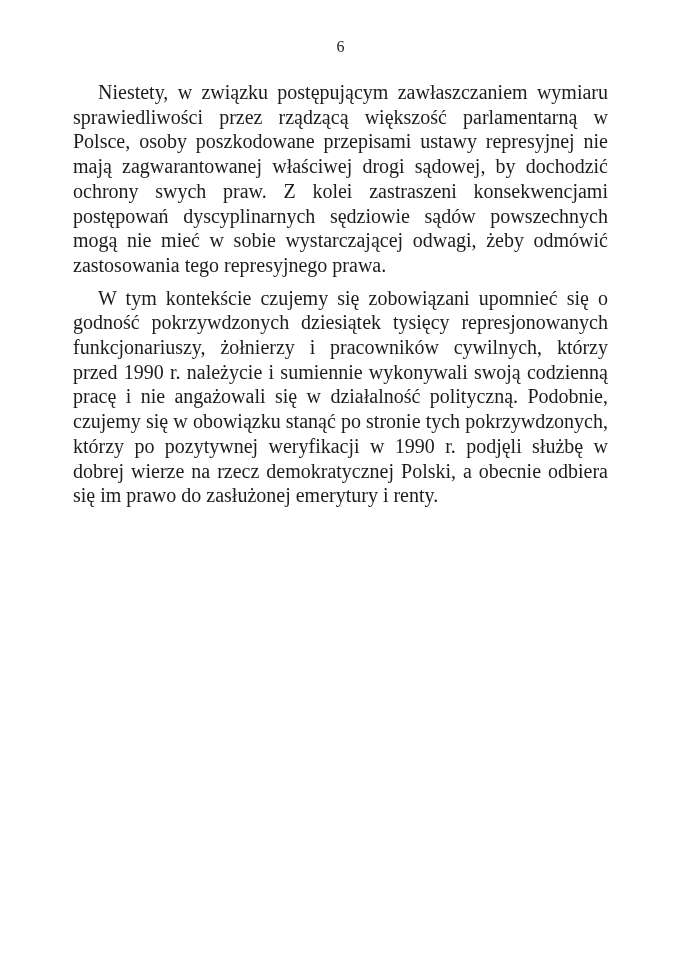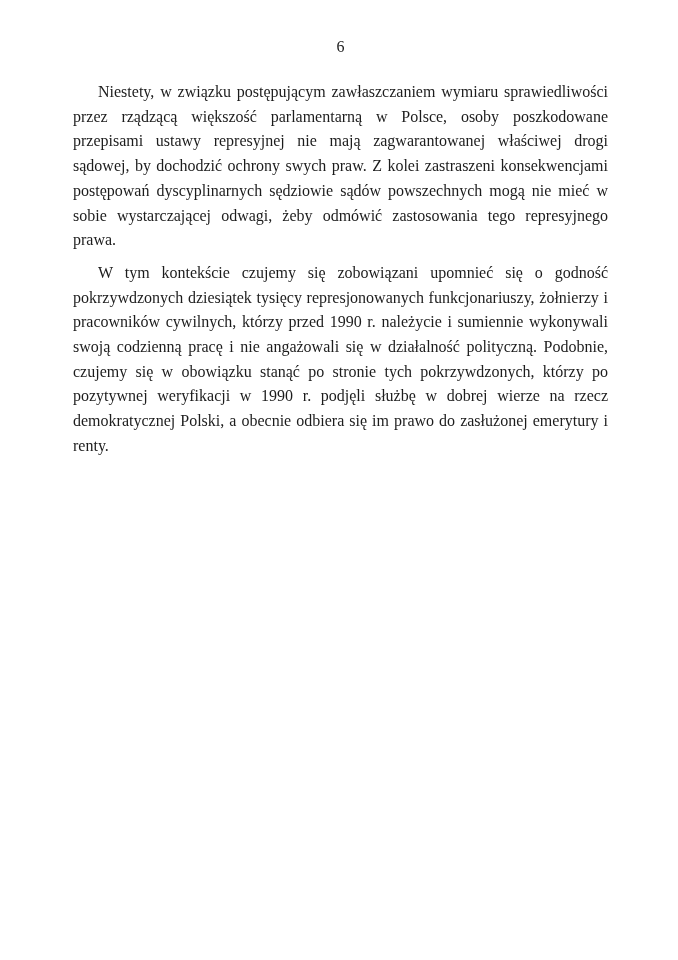--- a/index.html
+++ b/index.html
@@ -30,21 +30,21 @@
     line-height: 18px;
   }
   .body-text {
     position: absolute;
     top: 80px;
     left: 73px;
     width: 535px;
   }
   .para {
     margin: 0 0 8px 0;
-    font-size: 16px;
+    font-size: 20px;
     line-height: 24.7px;
     text-align: justify;
     text-indent: 25px;
     hyphens: manual;
     -webkit-hyphens: manual;
   }
 </style>
 </head>
 <body>
 

